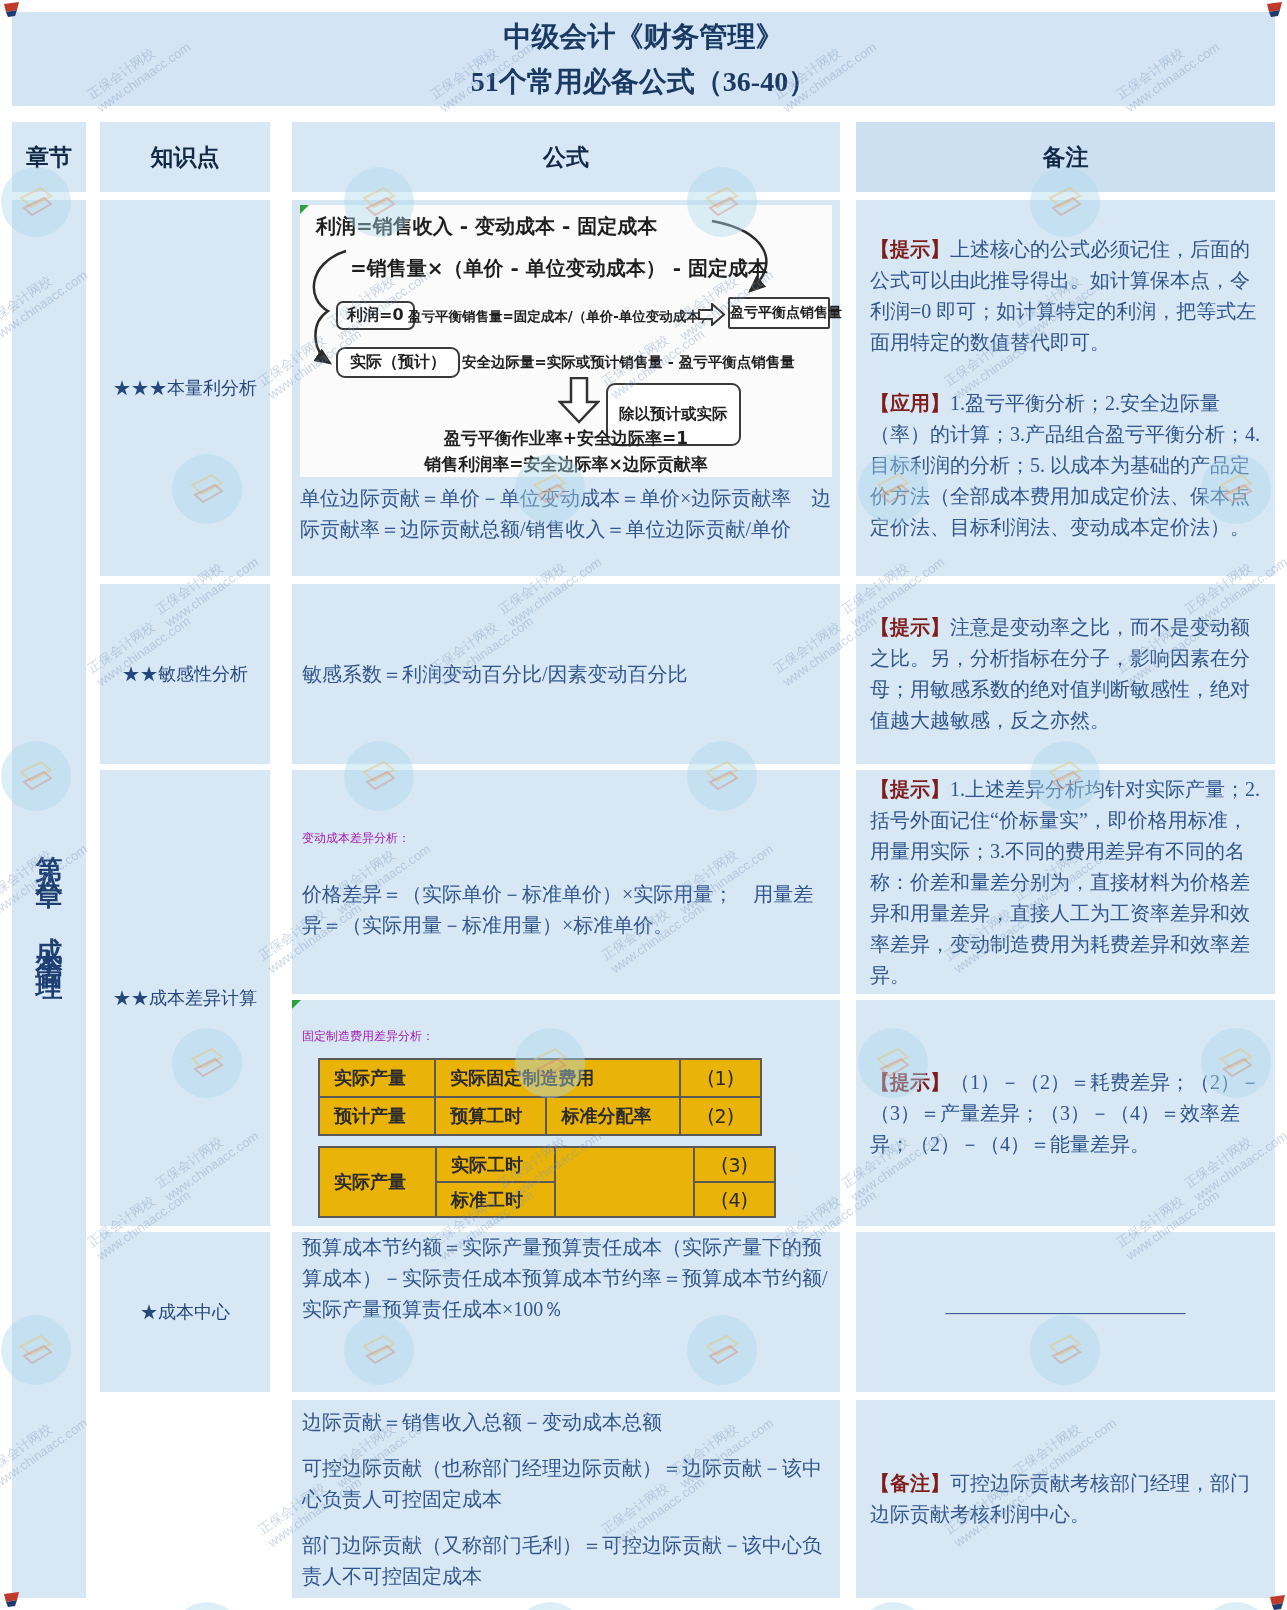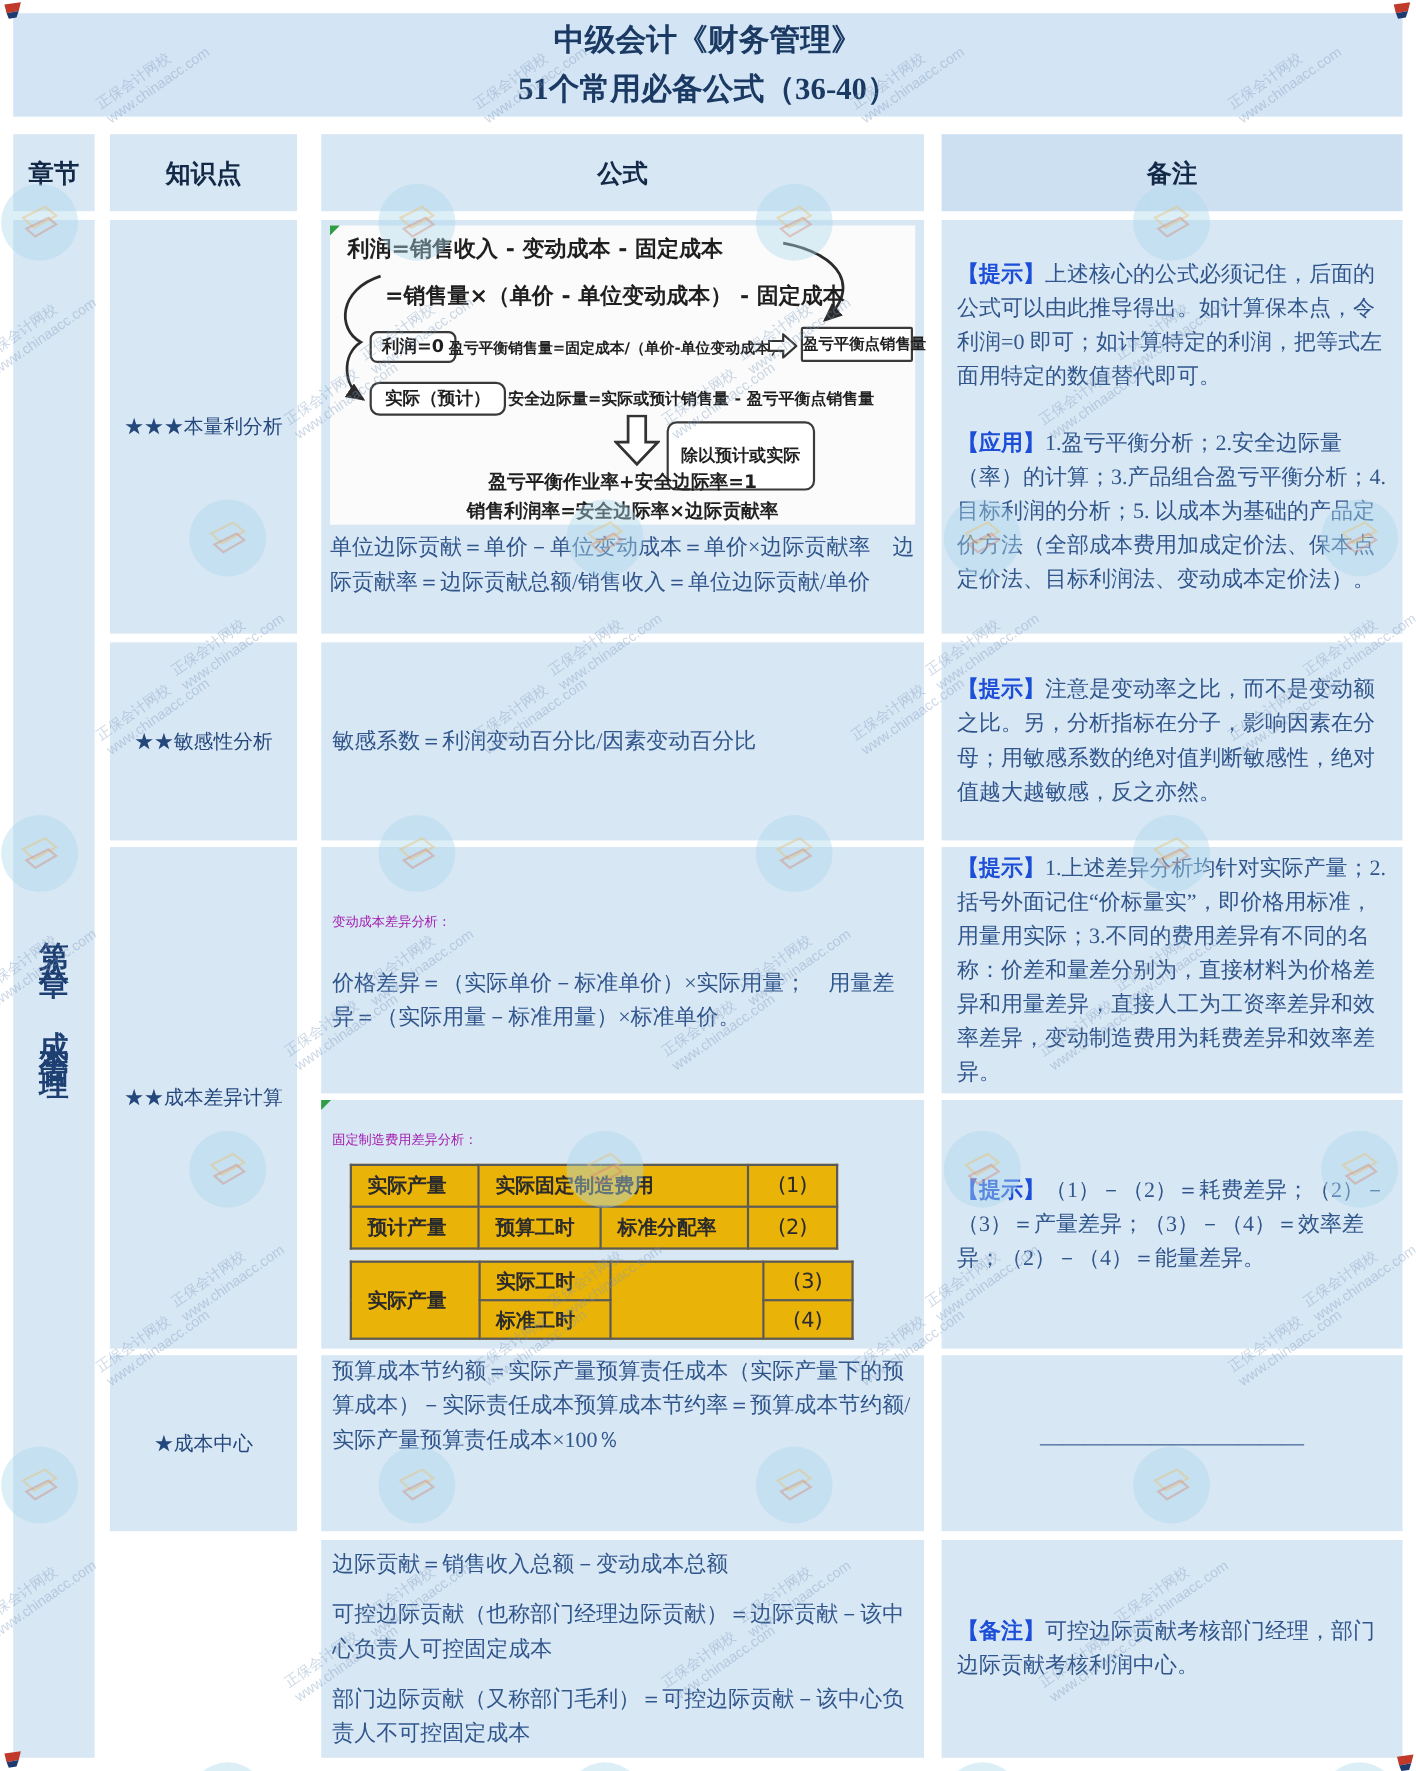--- a/index.html
+++ b/index.html
@@ -37,21 +37,21 @@
   #n1{left:856px;top:200px;width:419px;height:376px;display:flex;flex-direction:column;
       justify-content:center;gap:30px;}
   #n2{left:856px;top:584px;width:419px;height:180px;display:flex;align-items:center;}
   #n3a{left:856px;top:770px;width:419px;height:224px;display:flex;align-items:center;}
   #n3b{left:856px;top:1000px;width:419px;height:226px;display:flex;align-items:center;}
   #n4{left:856px;top:1232px;width:419px;height:160px;display:flex;align-items:center;justify-content:center;}
   #n5{left:856px;top:1400px;width:419px;height:198px;display:flex;align-items:center;}
   .body-text{font-size:20px;line-height:31px;color:#30568c;}
   .pad{padding:0 10px;}
   .npad{padding:0 14px;}
-  .nlabel{font-weight:700;color:#1d4ed8;font-family:Liberation Serif, serif;}
+  .nlabel{font-weight:700;color:#7f1d1d;font-family:Liberation Serif, serif;}
   .dash-note{font-size:20px;color:#30568c;letter-spacing:0;}
   
   #diagram{position:absolute;left:8px;top:5px;width:532px;height:272px;background:#fbfbfb;}
   #diagram .d{position:absolute;font-family:"DejaVu Sans","Liberation Sans",sans-serif;
               font-weight:700;color:#1f1f1f;white-space:nowrap;}
   .dbox{border:2px solid #3a3a3a;background:#fff;}
   #d-line1{left:16px;top:8px;font-size:20px;}
   #d-line2{left:50px;top:50px;font-size:20px;}
   #d-profit0{left:36px;top:96px;font-size:16px;border-radius:7px;padding:2px 9px;}
   #d-bepf{left:108px;top:103px;font-size:13.5px;}

